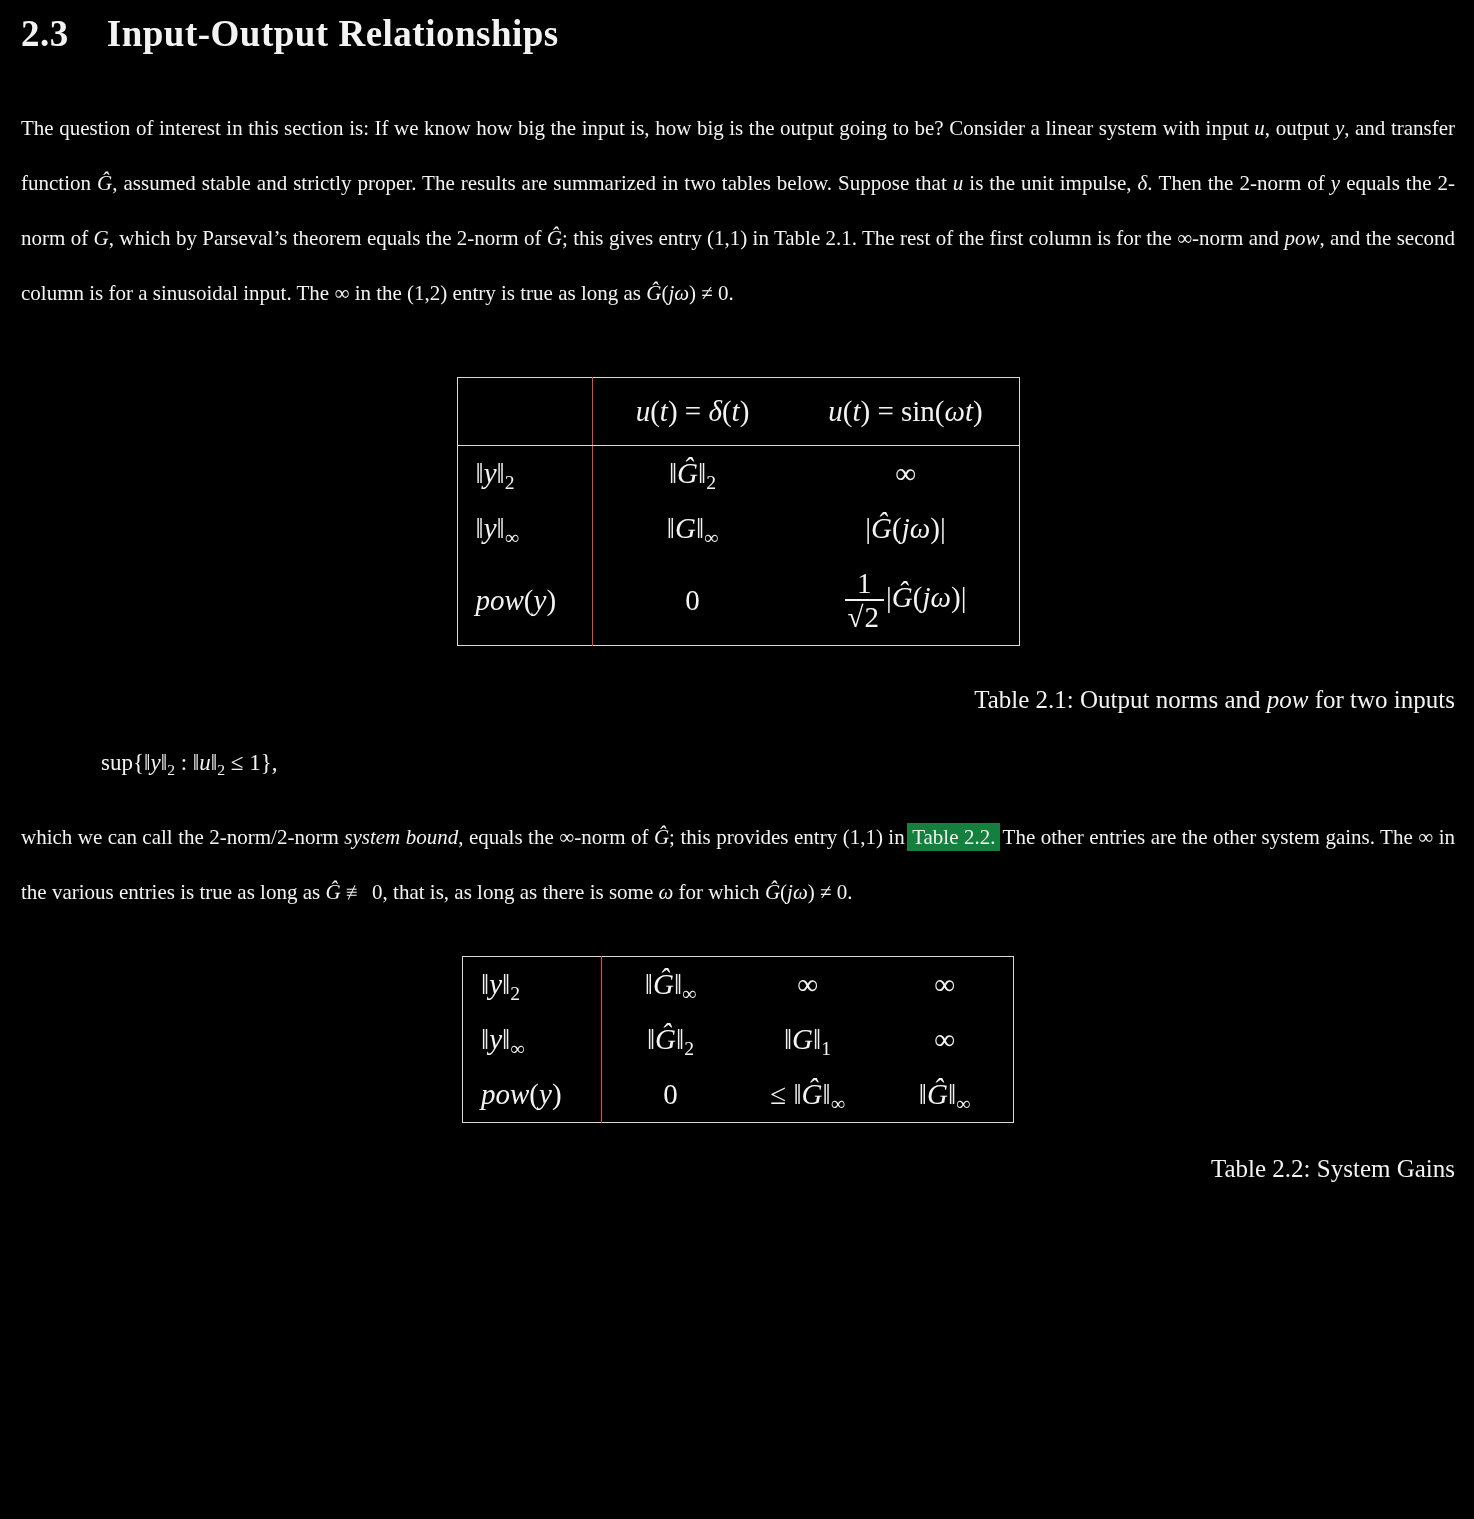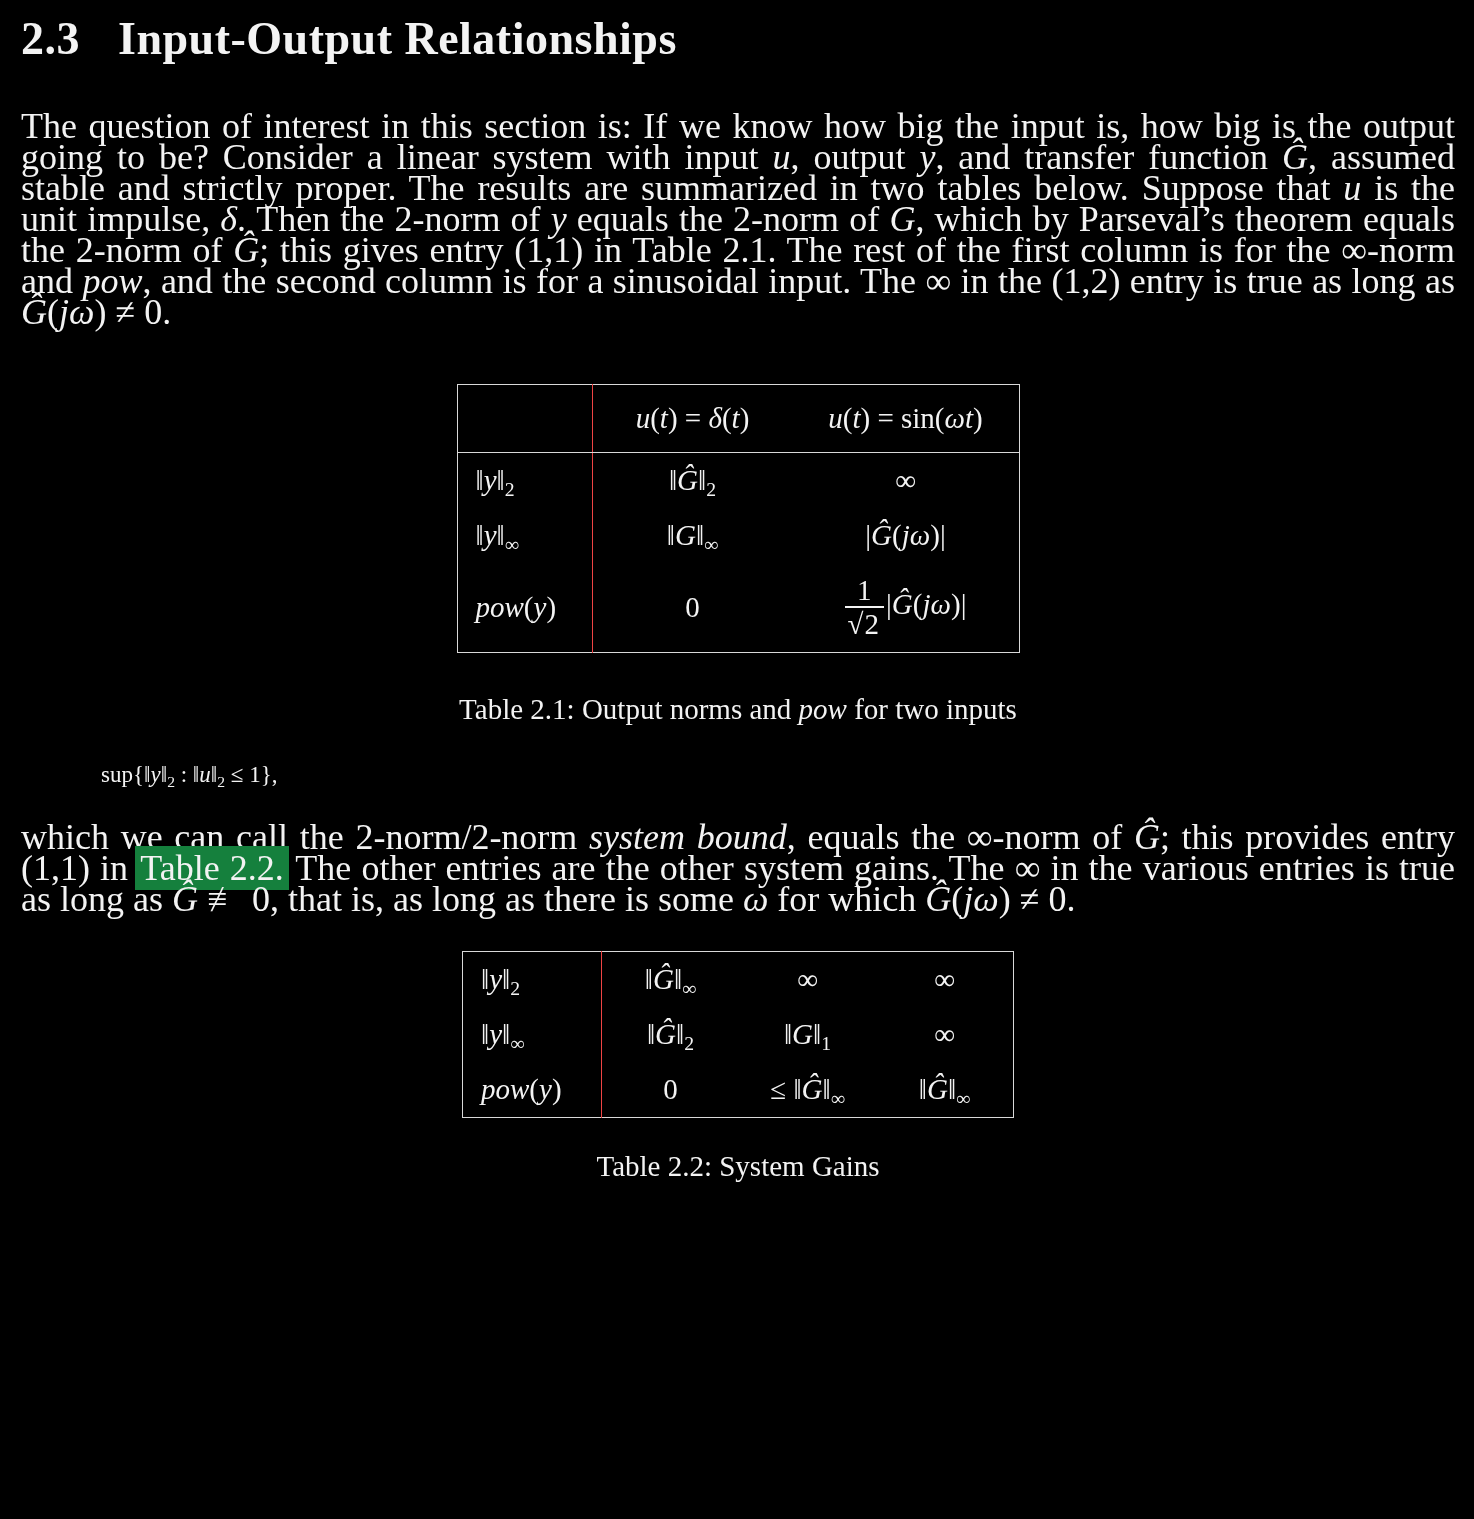--- a/index.html
+++ b/index.html
@@ -1,43 +1,43 @@
 <!DOCTYPE html>
 <html><head>
 <meta charset="utf-8">
 <style>
   html,body{margin:0;padding:0;background:#000;width:1474px;height:1519px;overflow:hidden;}
   body{font-family:"Liberation Serif","DejaVu Serif","DejaVu Sans",serif;color:#f3f3f3;}
   .page{padding:12px 19px 0 21px;}
 
-  h1{margin:0;font-size:46px;font-weight:bold;letter-spacing:.5px;}
+  h1{margin:0;font-size:37px;font-weight:bold;letter-spacing:.5px;}
   h1 .num{margin-right:38px;}
 
-  p.body-par{font-size:36px;line-height:31px;text-align:justify;margin:0;}
+  p.body-par{font-size:21px;line-height:55px;text-align:justify;margin:0;}
   p#p1{margin-top:46px;}
   p#p2{margin-top:44px;text-indent:54px;}
   .equation{font-size:23px;margin:36px 0 34px 80px;}
 
   i{font-style:italic;}
   sub{font-size:68%;vertical-align:-0.32em;line-height:0;}
 
   .tablewrap{display:flex;justify-content:center;}
   .tw1{margin-top:56px;}
   .tw2{margin-top:36px;}
   table.t{border-collapse:collapse;border:1px solid #d9d9d9;font-size:29px;}
   table.t td{text-align:center;vertical-align:middle;padding:11px 16px;border:0;}
   table.t tr.head td{padding:17px 16px;border-bottom:1px solid #d9d9d9;}
   table.t td.lbl{text-align:left;padding-left:18px;border-right:1px solid #ef4444;}
   table.t1 td.lbl{width:100px;}
   table.t1 td.c1{width:168px;}
   table.t1 td.c2{width:194px;}
   table.t2 td.lbl{width:104px;}
   table.t2 td.c{width:105px;}
 
-  .caption{font-size:29px;text-align:center;}
+  .caption{font-size:25px;text-align:right;}
   .cap1{margin-top:40px;}
   .cap2{margin-top:32px;}
 
   .frac{display:inline-flex;flex-direction:column;align-items:center;vertical-align:middle;line-height:1.12;margin-right:2px;}
   .frac .num{display:block;padding:0 3px;}
   .frac .den{display:block;border-top:2px solid #f3f3f3;padding:0 3px;}
   .sqrt{white-space:nowrap;}
   .sqrt .rad{border-top:2px solid #f3f3f3;padding:0 2px 0 1px;}
 
   .hl{background:#15803d;padding:2px 5px;margin:0 -3px;}

